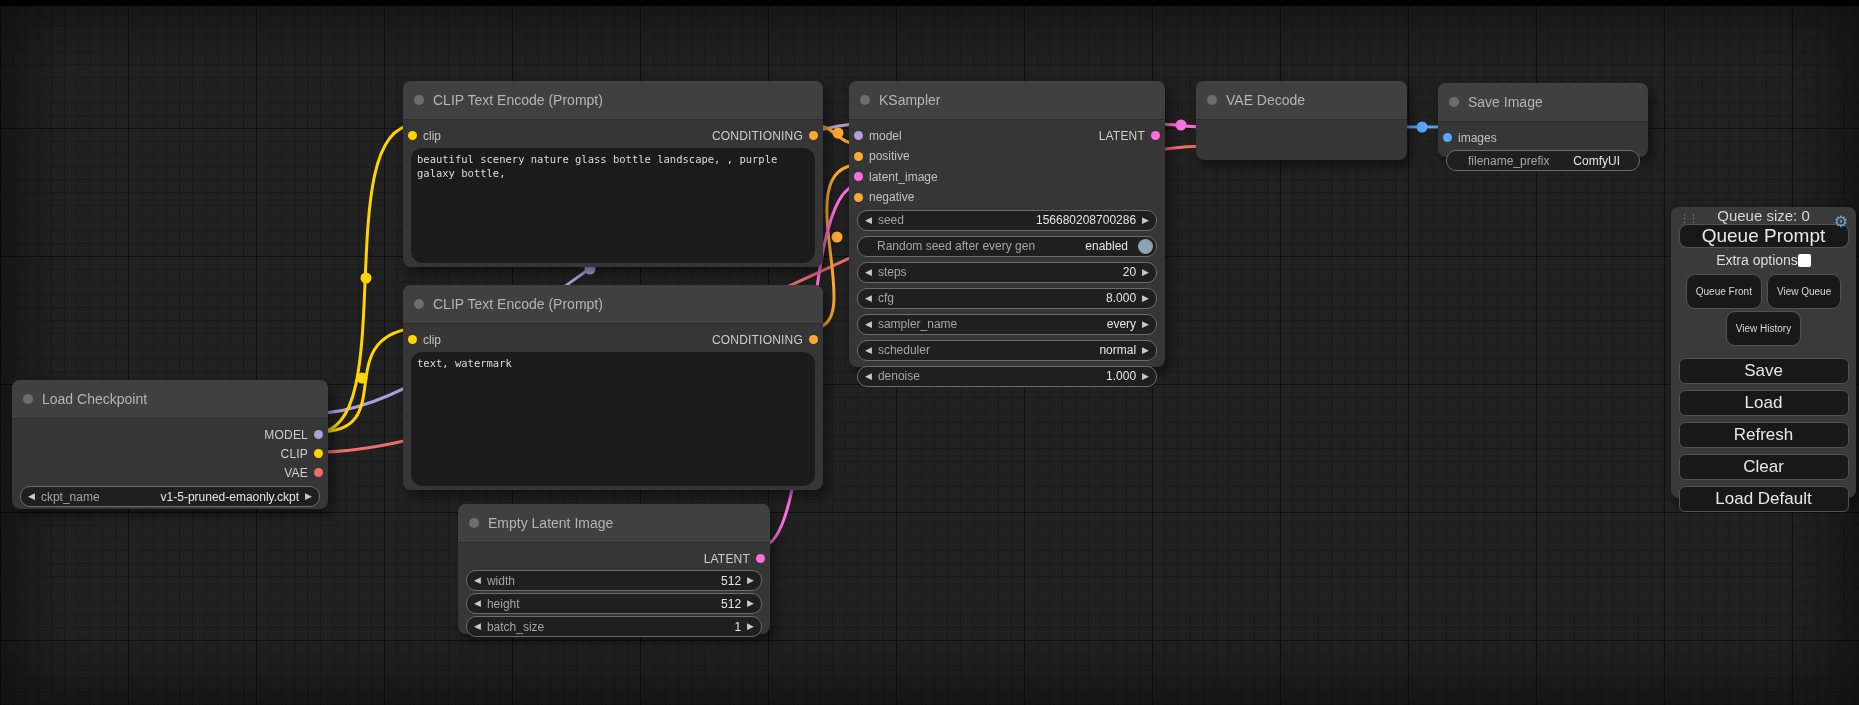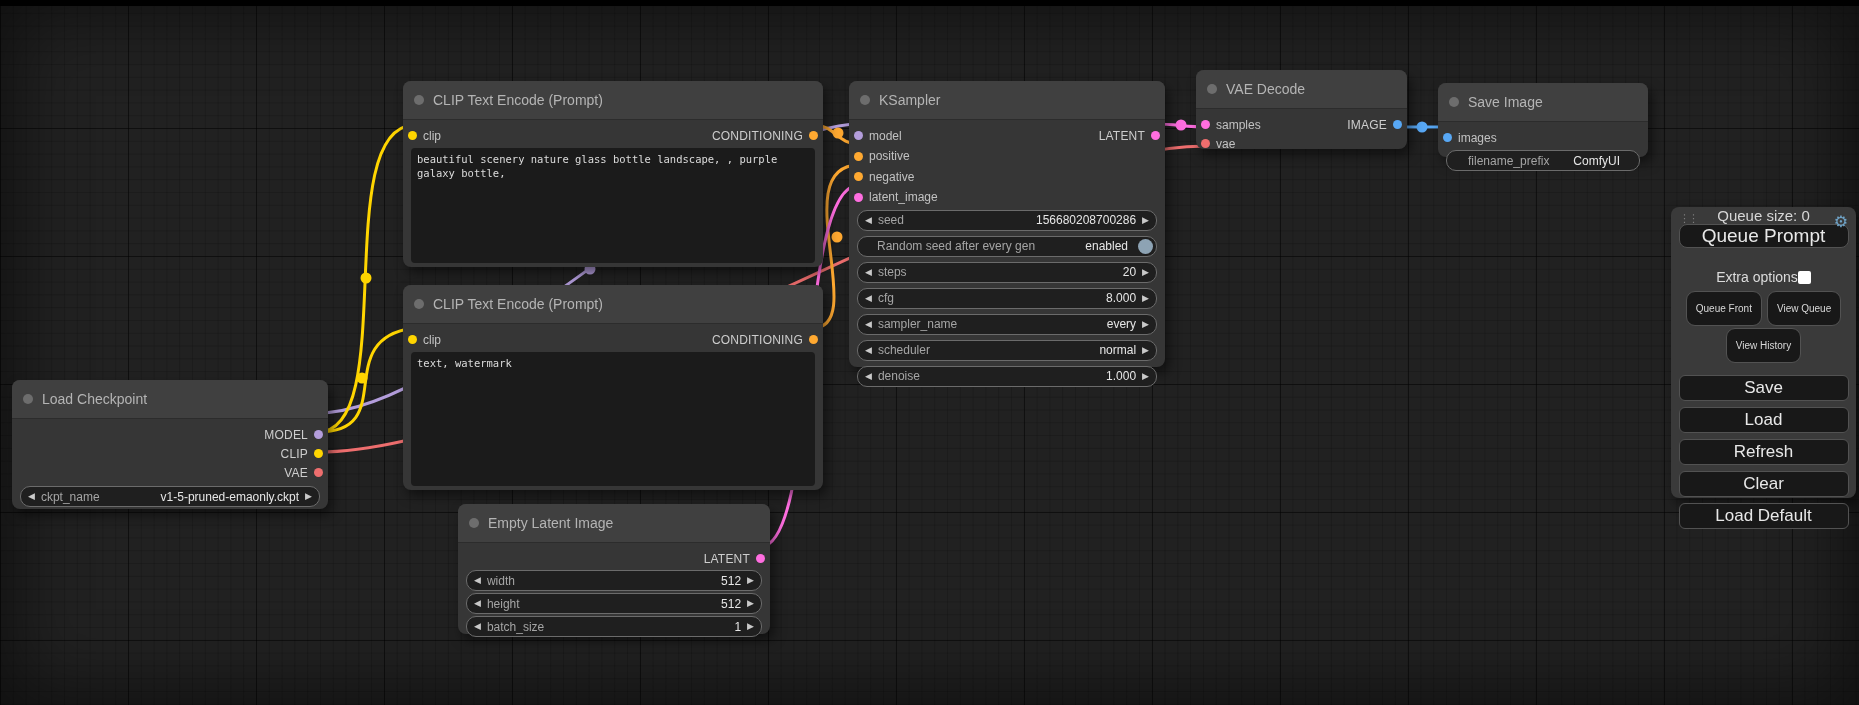--- a/index.html
+++ b/index.html
@@ -34,42 +34,42 @@
   .dot{width:9px;height:9px;border-radius:50%;flex:0 0 auto;}
   .outlab{letter-spacing:.2px;}
   .widget{
     height:19px;margin:2px 8px;background:#1f1f1f;border:1px solid #6b6b6b;border-radius:10px;
     display:flex;align-items:center;padding:0 7px;font-size:12px;gap:6px;
   }
   .warr{color:#c9c9c9;font-size:9px;flex:0 0 auto;line-height:1;}
   .wlabel{color:#a5a5a5;white-space:nowrap;}
   .wvalue{margin-left:auto;color:#e6e6e6;white-space:nowrap;}
   .tarea{
-    margin:3px 8px;background:#1b1b1b;border-radius:4px;color:#dcdcdc;
+    margin:3px 8px;background:#1b1b1b;border-radius:12px;color:#dcdcdc;
     font-family:"DejaVu Sans Mono", monospace;font-size:10.5px;line-height:14px;
     padding:4px 6px;overflow:hidden;white-space:pre-wrap;word-break:break-word;
   }
   .toggle{width:15px;height:15px;border-radius:50%;background:#8da3b4;margin-left:4px;flex:0 0 auto;}
   
   #queue{
     position:absolute;left:1671px;top:207px;width:185px;height:291px;z-index:3;
     background:#3a3a3a;border-radius:8px;box-shadow:4px 6px 12px rgba(0,0,0,.5);
     display:flex;flex-direction:column;align-items:center;color:#ddd;
   }
   #qhead{width:100%;height:30px;display:flex;align-items:center;position:relative;}
   #qhandle{position:absolute;left:8px;top:7px;color:#7d7d7d;font-size:11px;letter-spacing:-2px;line-height:8px;}
   #qtitle{margin:0 auto;font-size:15px;color:#d6d6d6;}
   #qgear{position:absolute;right:8px;top:5px;color:#6fa3c7;font-size:16px;}
   .qbtn{
     background:#181818;border:1px solid #525252;color:#e8e8e8;border-radius:6px;
     display:flex;align-items:center;justify-content:center;cursor:pointer;
     font-family:"Liberation Sans", sans-serif;
   }
   #qprompt{width:168px;height:27px;font-size:19px;border-radius:8px;}
-  #qextra{display:flex;align-items:center;margin:21px 0 4px 0;font-size:14px;color:#dcdcdc;justify-content:center;}
+  #qextra{display:flex;align-items:center;margin:4px 0 4px 0;font-size:14px;color:#dcdcdc;justify-content:center;}
   #qcheck{width:13px;height:13px;background:#fff;border-radius:2px;}
   .qsmallrow{display:flex;gap:5px;margin-top:2px;}
   .qsmall{height:15px;font-size:10px;border-radius:9px;padding:9px 9px;color:#d8d8d8;}
   .qbig{width:168px;height:24px;font-size:17px;margin-top:6px;}
   #qbiggroup{margin-top:12px;display:flex;flex-direction:column;align-items:center;}
 </style>
 </head>
 <body>
 
 <div id="canvas">
@@ -218,28 +218,28 @@
           </span>
       </div>
       <div class="srow" style="margin-bottom:1.5px;">
           <span class="left">
             <span class="dot" style="background:#ffa931"></span>
             <span>positive</span>
           </span>
         </div>
       <div class="srow" style="margin-bottom:1.5px;">
           <span class="left">
+            <span class="dot" style="background:#ff6ee0"></span>
+            <span>latent_image</span>
+          </span>
+        </div>
+      <div class="srow" style="margin-bottom:1.5px;">
+          <span class="left">
             <span class="dot" style="background:#ffa931"></span>
             <span>negative</span>
-          </span>
-        </div>
-      <div class="srow" style="margin-bottom:1.5px;">
-          <span class="left">
-            <span class="dot" style="background:#ff6ee0"></span>
-            <span>latent_image</span>
           </span>
         </div>
 
       <div class="widget" style="margin-top:3px;margin-bottom:5px;">
         <span class="warr">◀</span>
         <span class="wlabel">seed</span>
         <span class="wvalue">156680208700286</span>
         <span class="warr">▶</span>
       </div>
       <div class="widget" style="margin-bottom:5px;padding-right:3px;">
@@ -273,42 +273,24 @@
       </div>
       <div class="widget">
         <span class="warr">◀</span>
         <span class="wlabel">denoise</span>
         <span class="wvalue">1.000</span>
         <span class="warr">▶</span>
       </div>
     </div>
   </div>
 
-  <div class="node" style="left:1196px;top:70px;width:211px;height:79px;">
+  <div class="node" style="left:1196px;top:81px;width:211px;height:79px;">
     <div class="ntitle">
       <span class="tdot"></span>
       <span>VAE Decode</span>
-    </div>
-    <div class="nbody">
-      <div class="srow">
-        <span class="left">
-            <span class="dot" style="background:#ff6ee0"></span>
-            <span>samples</span>
-          </span>
-        <span class="right">
-            <span class="outlab">IMAGE</span>
-            <span class="dot" style="background:#58a8f5"></span>
-          </span>
-      </div>
-      <div class="srow">
-          <span class="left">
-            <span class="dot" style="background:#ee6e6e"></span>
-            <span>vae</span>
-          </span>
-        </div>
     </div>
   </div>
 
   <div class="node" style="left:1438px;top:83px;width:210px;height:74px;">
     <div class="ntitle">
       <span class="tdot"></span>
       <span>Save Image</span>
     </div>
     <div class="nbody">
       <div class="srow">

